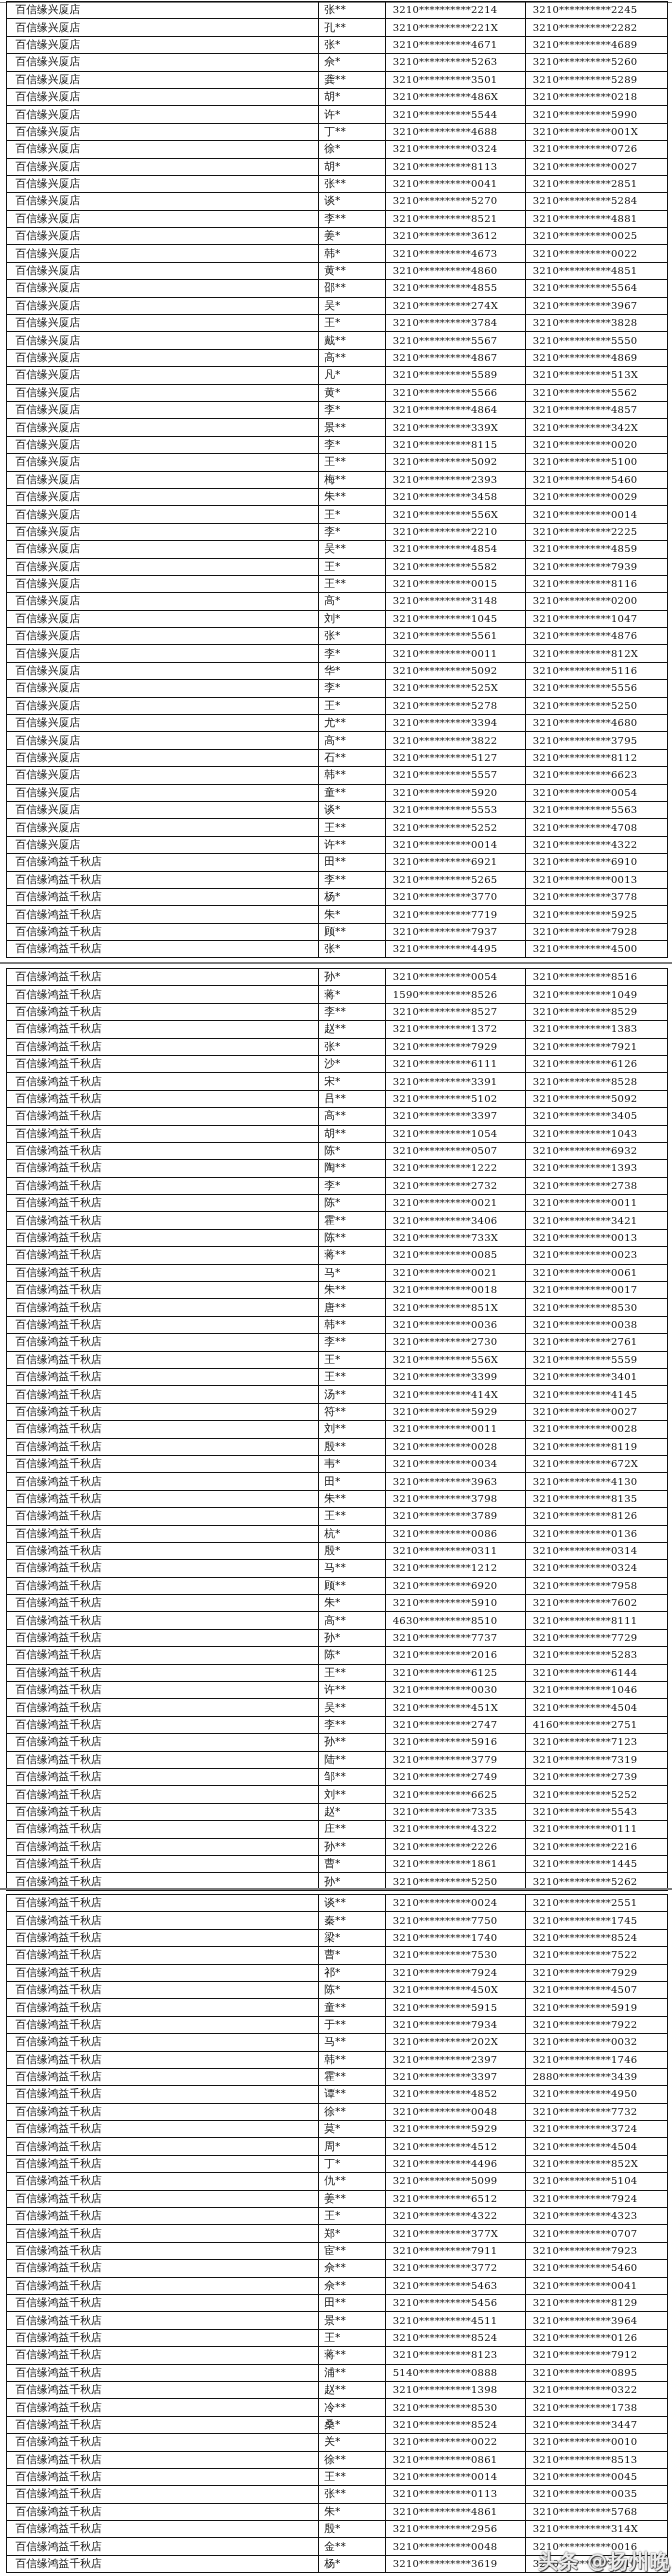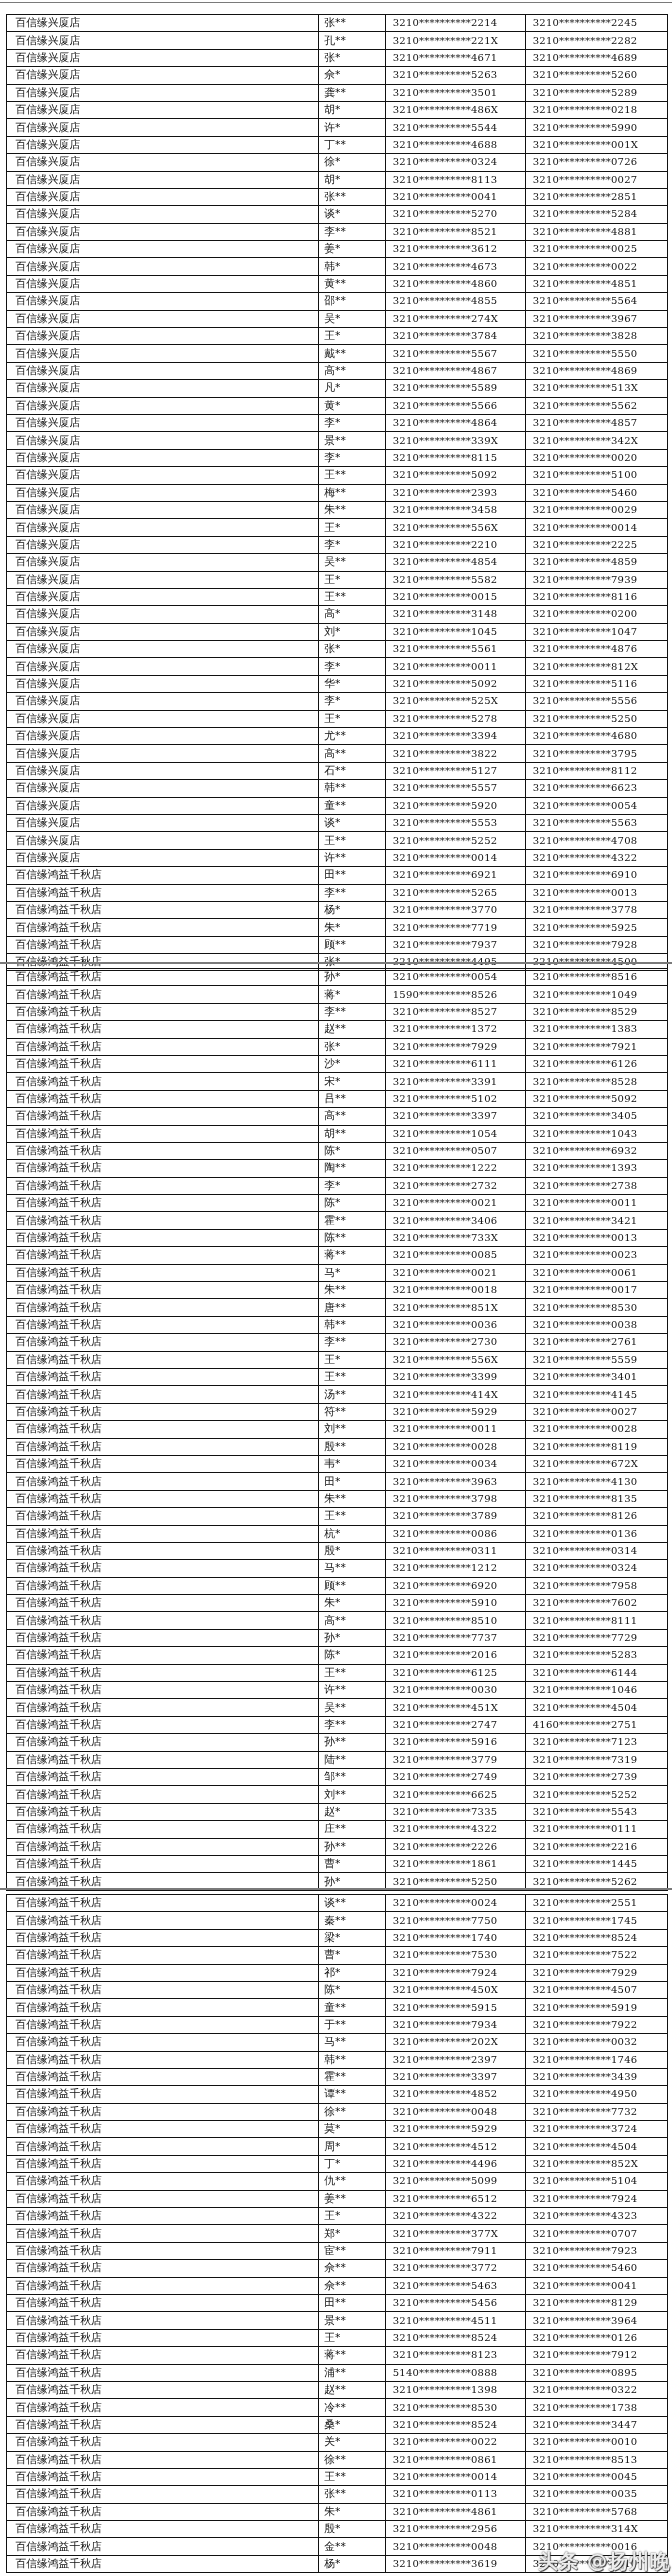--- a/index.html
+++ b/index.html
@@ -13,21 +13,21 @@
   table.sheet td.name { padding-left: 4.8px; }
   table.sheet td.id { font-family: "DejaVu Serif", "Liberation Serif", serif; font-size: 10px; letter-spacing: 0.2px; padding-left: 6.4px; transform-origin: left; }
   col.c1 { width: 312px; } col.c2 { width: 67px; } col.c3 { width: 140px; } col.c4 { width: 142px; }
   .watermark { position: absolute; left: 538px; top: 2548px; font-size: 20px; color: rgba(255,255,255,0.9);
                text-shadow: 0 0 1.6px #333, 0.8px 0.8px 0.8px #444; font-weight: bold; letter-spacing: 0.8px; }
 </style>
 </head>
 <body>
 
 <div class="page-sep" style="top:1.6px;"></div>
-<table class="sheet" style="top:14px;padding-left:36px;">
+<table class="sheet" style="top:1px;padding-left:36px;">
   <colgroup>
       <col class="c1">
       <col class="c2">
       <col class="c3">
       <col class="c4">
     </colgroup>
   <tbody>
       <tr>
         <td class="store">百信缘兴厦店</td>
         <td class="name">张**</td>
@@ -588,21 +588,21 @@
       </tr>
       <tr>
         <td class="store">百信缘鸿益千秋店</td>
         <td class="name">朱*</td>
         <td class="id">3210**********5910</td>
         <td class="id">3210**********7602</td>
       </tr>
       <tr>
         <td class="store">百信缘鸿益千秋店</td>
         <td class="name">高**</td>
-        <td class="id">3210**********8510</td>
+        <td class="id">4630**********8510</td>
         <td class="id">3210**********8111</td>
       </tr>
       <tr>
         <td class="store">百信缘鸿益千秋店</td>
         <td class="name">孙*</td>
         <td class="id">3210**********7737</td>
         <td class="id">3210**********7729</td>
       </tr>
       <tr>
         <td class="store">百信缘鸿益千秋店</td>
@@ -757,21 +757,21 @@
       <tr>
         <td class="store">百信缘鸿益千秋店</td>
         <td class="name">韩**</td>
         <td class="id">3210**********2397</td>
         <td class="id">3210**********1746</td>
       </tr>
       <tr>
         <td class="store">百信缘鸿益千秋店</td>
         <td class="name">霍**</td>
         <td class="id">3210**********3397</td>
-        <td class="id">3210**********3439</td>
+        <td class="id">2880**********3439</td>
       </tr>
       <tr>
         <td class="store">百信缘鸿益千秋店</td>
         <td class="name">谭**</td>
         <td class="id">3210**********4852</td>
         <td class="id">3210**********4950</td>
       </tr>
       <tr>
         <td class="store">百信缘鸿益千秋店</td>
         <td class="name">徐**</td>

